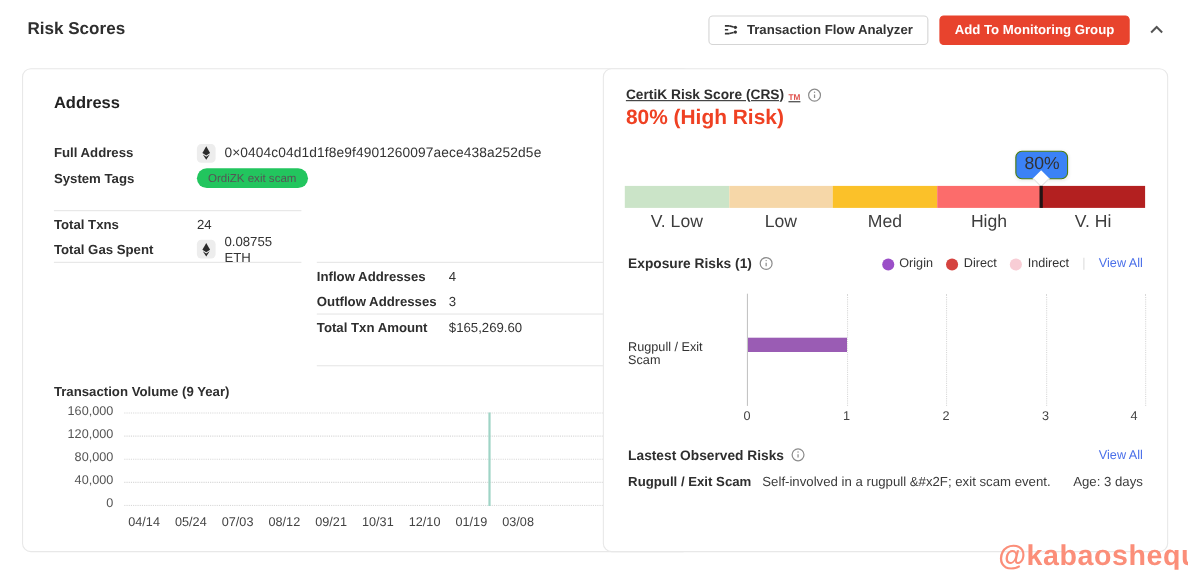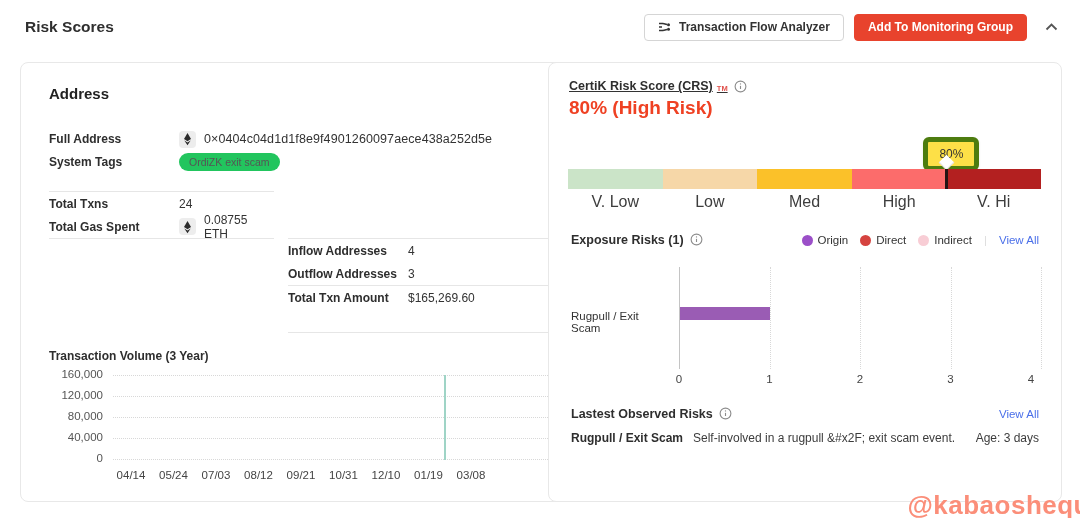--- a/index.html
+++ b/index.html
@@ -39,23 +39,23 @@
   .spike{position:absolute;left:395px;top:6px;width:2px;height:85px;background:#9fd4c6;}
   .xrow{position:absolute;left:64px;top:100px;width:376px;display:flex;justify-content:space-between;}
   .xrow span{width:36px;text-align:center;font-size:11.5px;color:#444;}
   
   .crs-head{position:absolute;left:20px;top:16px;display:flex;align-items:flex-end;gap:4px;text-decoration:underline;}
   .crs-title{font-size:12.5px;font-weight:700;color:#2e2e2e;}
   .tm{font-size:7.5px;font-weight:700;color:#e0524d;margin-top:-1px;}
   .info{width:13px;height:13px;margin-left:2px;display:inline-flex;}
   .crs-score{position:absolute;left:20px;top:34px;font-size:19px;font-weight:700;color:#ef4123;}
   .gauge-wrap{position:absolute;left:19px;top:74px;width:473px;}
-  .tip{position:absolute;left:calc(80% - 23px);top:0;width:46px;height:24px;background:#fde047;
-    border:5px solid #4d7c0f;border-radius:6px;box-shadow:0 1px 3px rgba(0,0,0,.08);
-    display:flex;align-items:center;justify-content:center;font-size:12px;color:#333;}
+  .tip{position:absolute;left:calc(80% - 23px);top:0;width:46px;height:24px;background:#3b82f6;
+    border:1px solid #4d7c0f;border-radius:6px;box-shadow:0 1px 3px rgba(0,0,0,.08);
+    display:flex;align-items:center;justify-content:center;font-size:16px;color:#333;}
   .tip-arrow{position:absolute;left:calc(80% - 5px);top:20px;width:10px;height:10px;background:#fff;
     border-right:1px solid #e3e3e3;border-bottom:1px solid #e3e3e3;transform:rotate(45deg);}
   .gauge{position:absolute;left:0;top:32px;width:100%;height:20px;display:flex;}
   .gauge div{flex:1;}
   .marker{position:absolute;left:calc(80% - 1px);top:32px;width:2.5px;height:20px;background:#241414;}
   .glabels{position:absolute;left:0;top:56px;width:100%;display:flex;}
   .glabels span{flex:1;text-align:center;font-size:16px;color:#3d3d3d;}
   .exp-head{position:absolute;left:22px;right:22px;top:170px;display:flex;align-items:center;}
   .sec-title{font-size:12.5px;font-weight:700;color:#2e2e2e;display:flex;align-items:flex-start;gap:4px;}
   .legend{margin-left:auto;display:flex;align-items:center;gap:12px;font-size:11.5px;color:#333;}
@@ -173,21 +173,21 @@
       </div>
       <div class="sg last">
         <div class="kv">
           <span class="lab">Total Txn Amount</span>
           <span class="val">$165,269.60</span>
         </div>
       </div>
     </div>
   </div>
 
-  <div class="vol-title">Transaction Volume (3 Year)</div>
+  <div class="vol-title">Transaction Volume (9 Year)</div>
   <div class="vol-chart">
     <span class="ylab" style="top:-1px">160,000</span>
     <span class="ylab" style="top:20px">120,000</span>
     <span class="ylab" style="top:41px">80,000</span>
     <span class="ylab" style="top:62px">40,000</span>
     <span class="ylab" style="top:83px">0</span>
     <div class="gridline" style="top:6px"></div>
     <div class="gridline" style="top:27px"></div>
     <div class="gridline" style="top:48px"></div>
     <div class="gridline" style="top:69px"></div>

